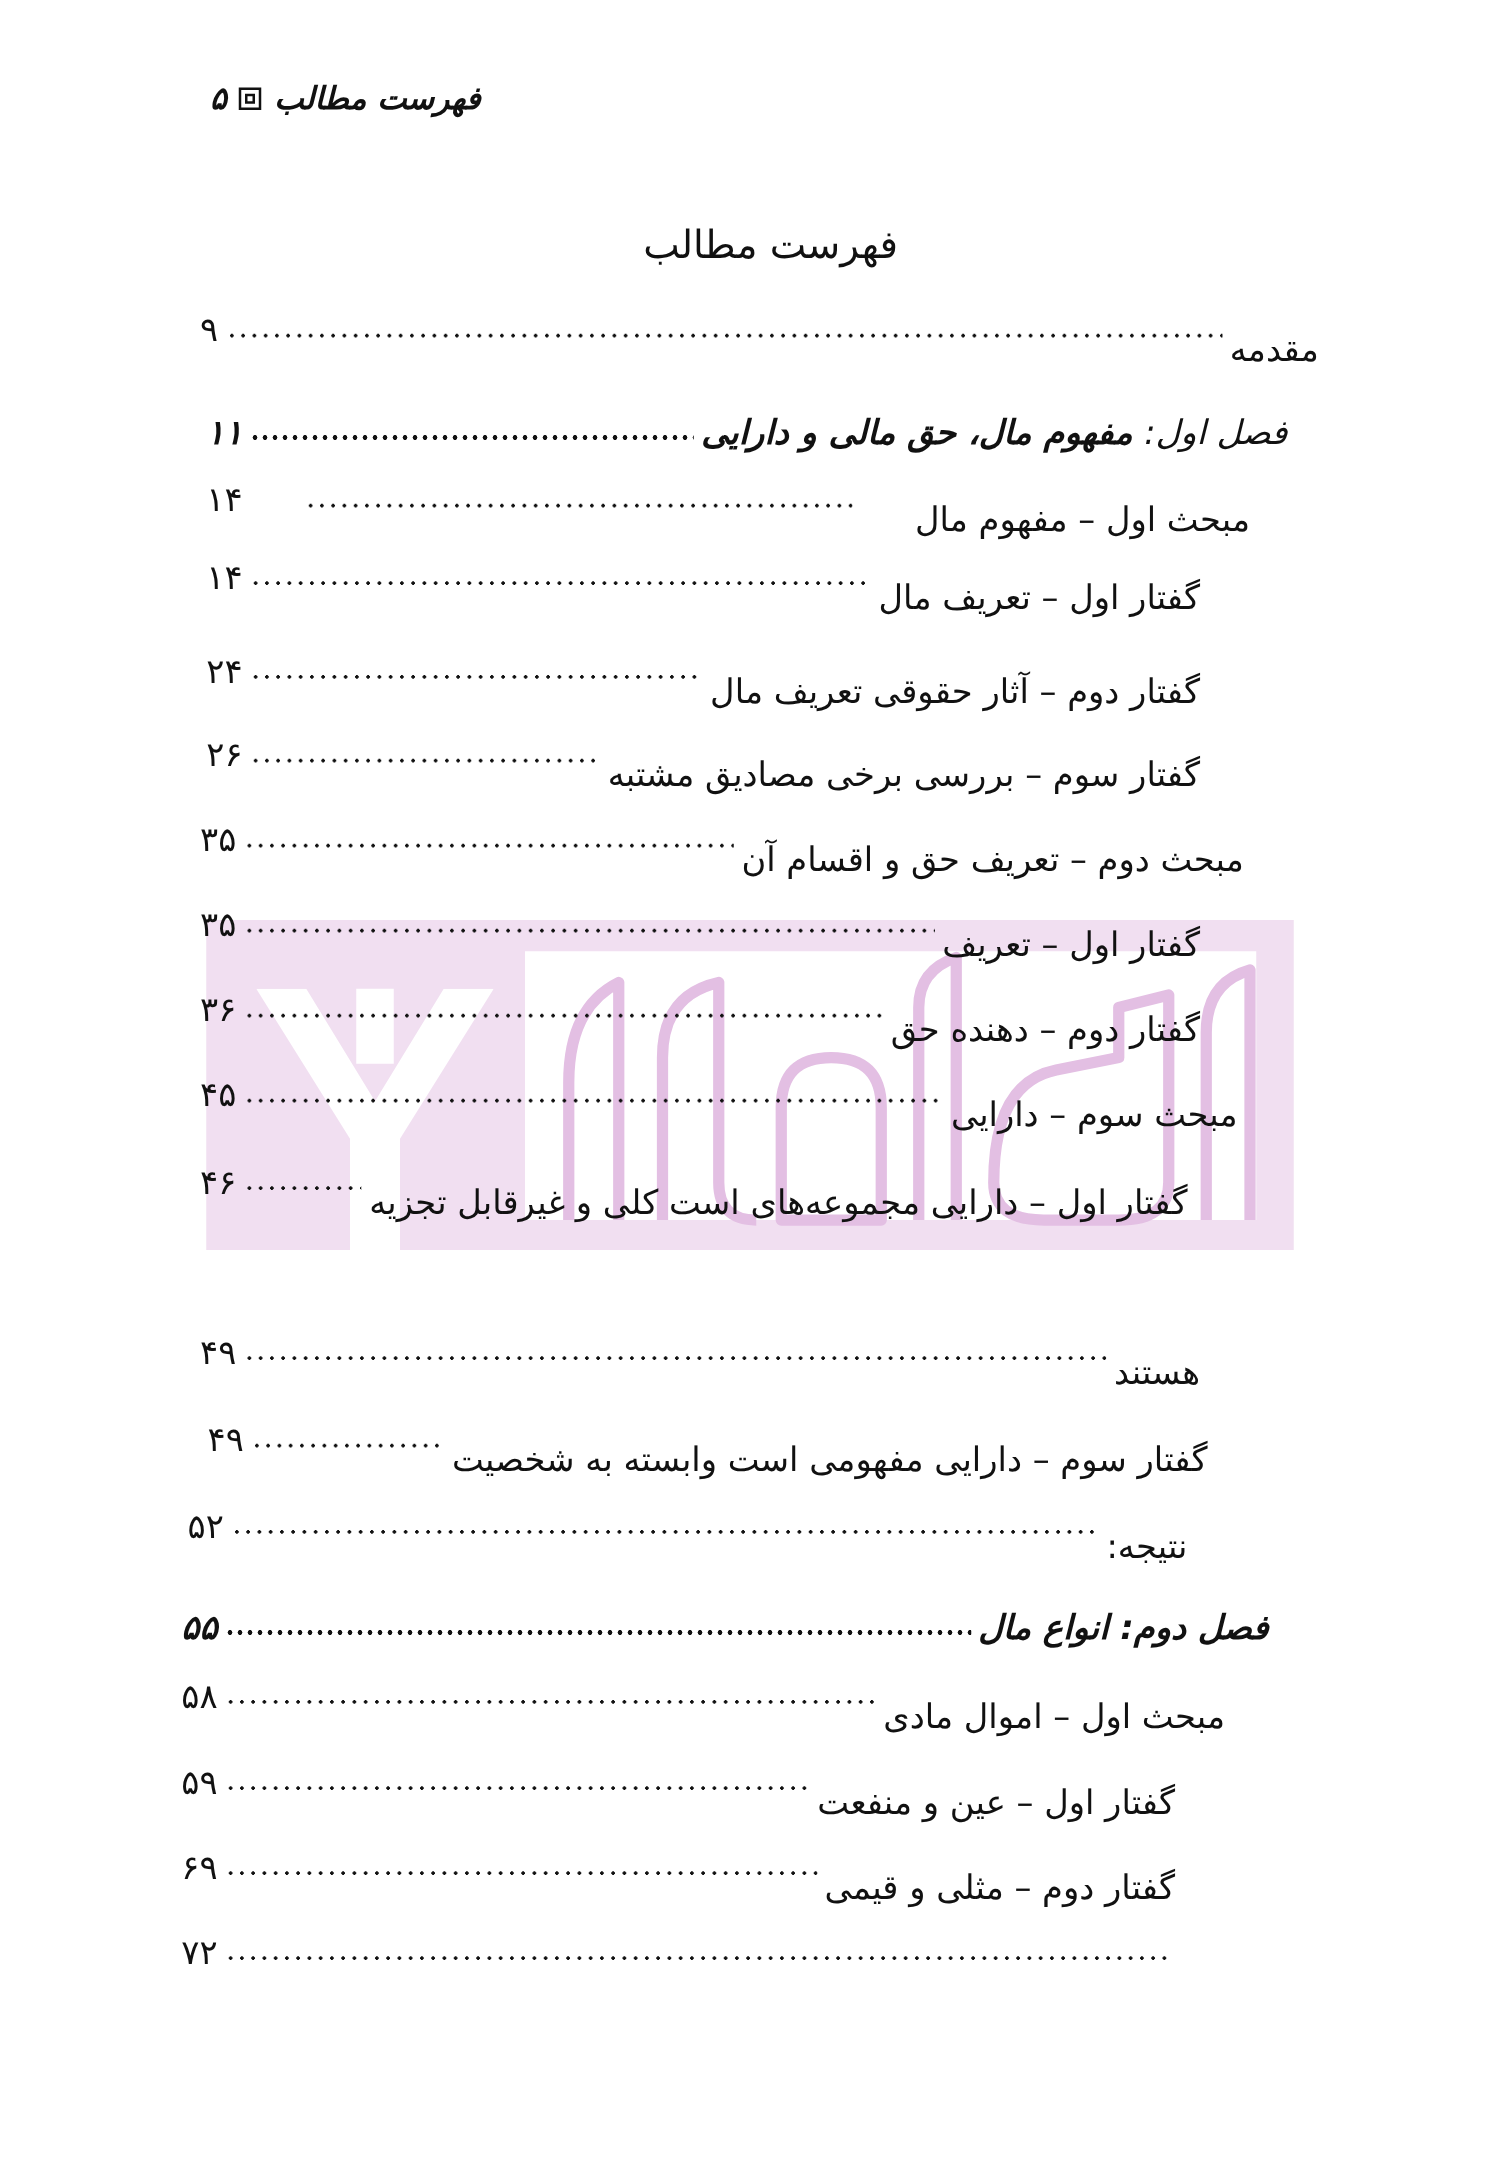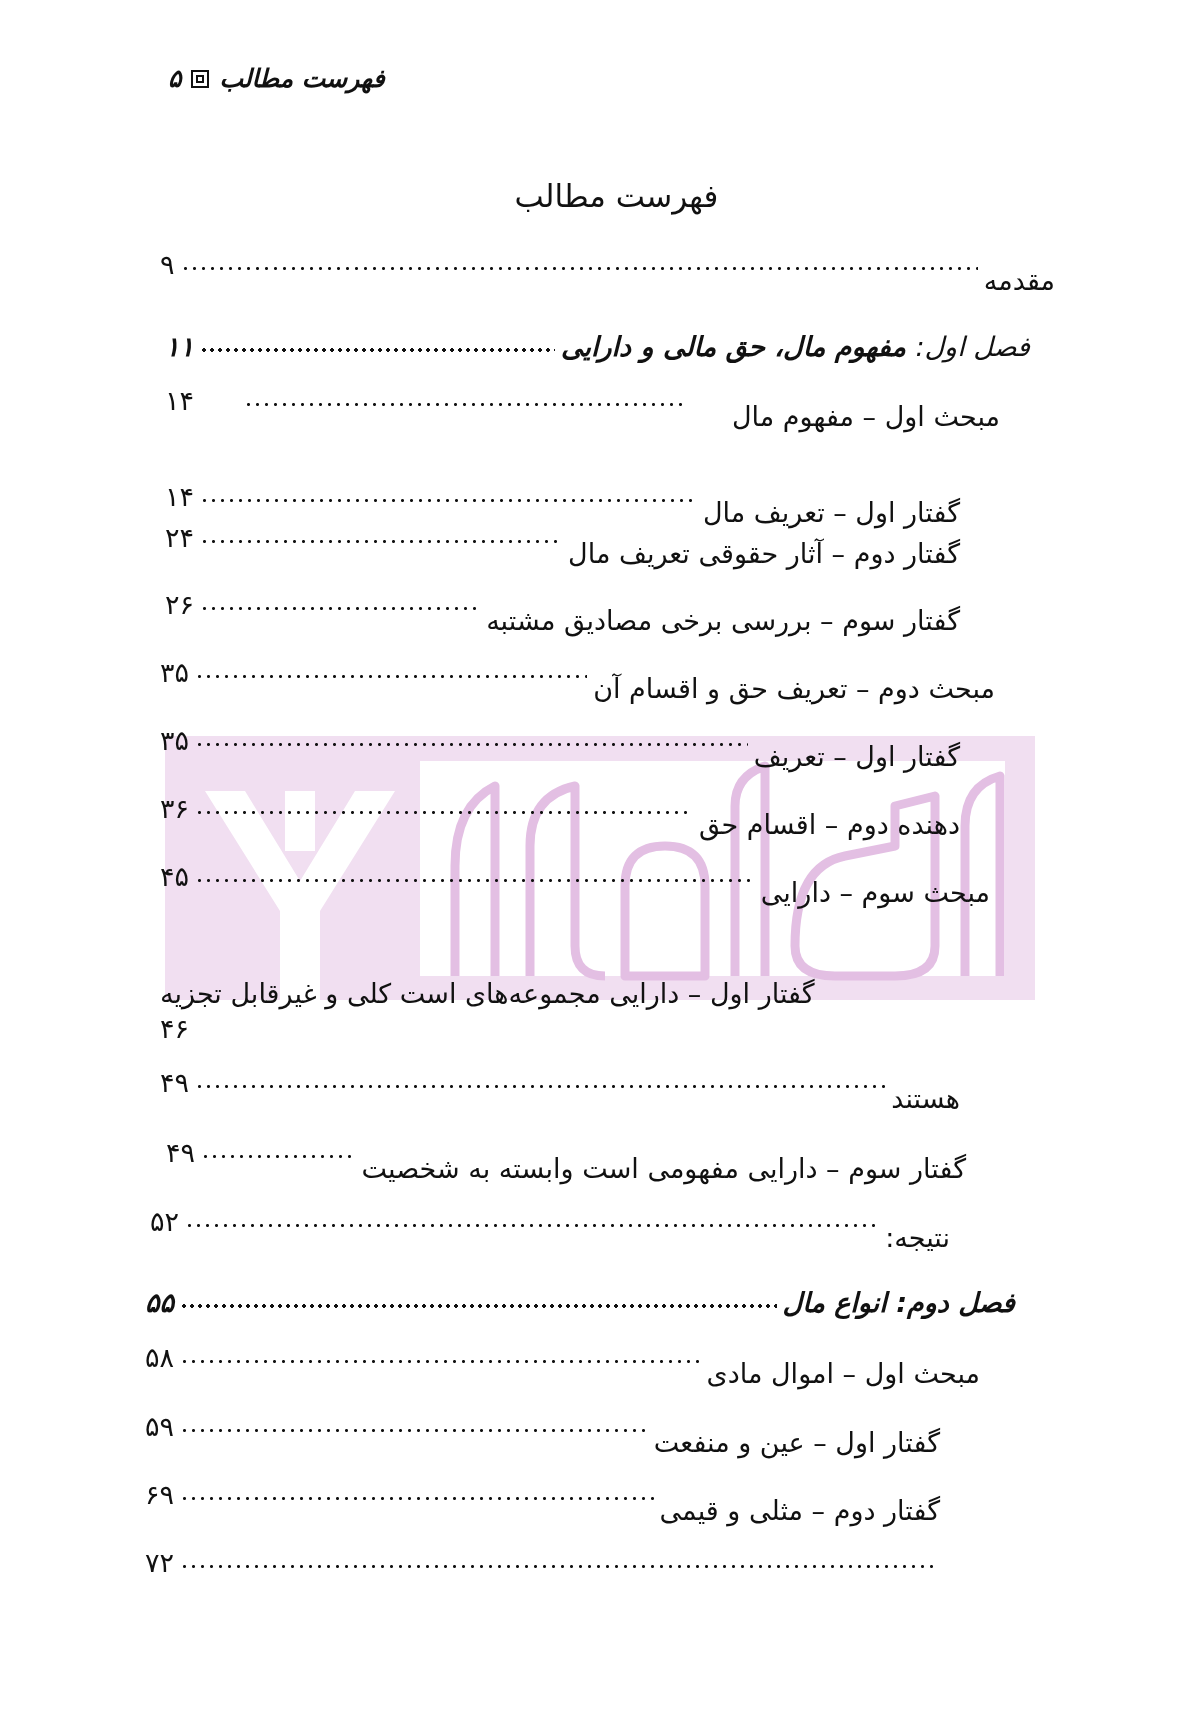--- a/index.html
+++ b/index.html
@@ -197,21 +197,21 @@
       <span class="leader"></span>
       <span class="page-num">۱۱</span>
     </div>
 
     <div class="row raised-num" style="left:165px; width:835px; top:386px;gap:44px;">
       <span class="text">مبحث اول – مفهوم مال</span>
       <span class="leader"></span>
       <span class="page-num">۱۴</span>
     </div>
 
-    <div class="row raised-num" style="left:165px; width:795px; top:482px;">
+    <div class="row raised-num" style="left:165px; width:795px; top:448px;">
       <span class="text">گفتار اول – تعریف مال</span>
       <span class="leader"></span>
       <span class="page-num">۱۴</span>
     </div>
 
     <div class="row raised-num" style="left:165px; width:795px; top:523px;">
       <span class="text">گفتار دوم – آثار حقوقی تعریف مال</span>
       <span class="leader"></span>
       <span class="page-num">۲۴</span>
     </div>
@@ -228,32 +228,32 @@
       <span class="page-num">۳۵</span>
     </div>
 
     <div class="row raised-num" style="left:160px; width:800px; top:726px;">
       <span class="text">گفتار اول – تعریف</span>
       <span class="leader"></span>
       <span class="page-num">۳۵</span>
     </div>
 
     <div class="row raised-num" style="left:160px; width:800px; top:794px;">
-      <span class="text">دهنده دوم – اقسام حق</span>
+      <span class="text">گفتار دوم – دهنده حق</span>
       <span class="leader"></span>
       <span class="page-num">۳۶</span>
     </div>
 
     <div class="row raised-num" style="left:160px; width:830px; top:862px;">
       <span class="text">مبحث سوم – دارایی</span>
       <span class="leader"></span>
       <span class="page-num">۴۵</span>
     </div>
 
-    <div class="row raised-num" style="left:160px; width:790px; top:980px;flex-direction:column;">
+    <div class="row raised-num" style="left:160px; width:790px; top:932px;">
       <span class="text">گفتار اول – دارایی مجموعه‌های است کلی و غیرقابل تجزیه</span>
       <span class="leader"></span>
       <span class="page-num">۴۶</span>
     </div>
 
 
     <div class="row raised-num" style="left:150px; width:800px; top:1068px;margin-left:10px;">
       <span class="text">هستند</span>
       <span class="leader"></span>
       <span class="page-num">۴۹</span>

